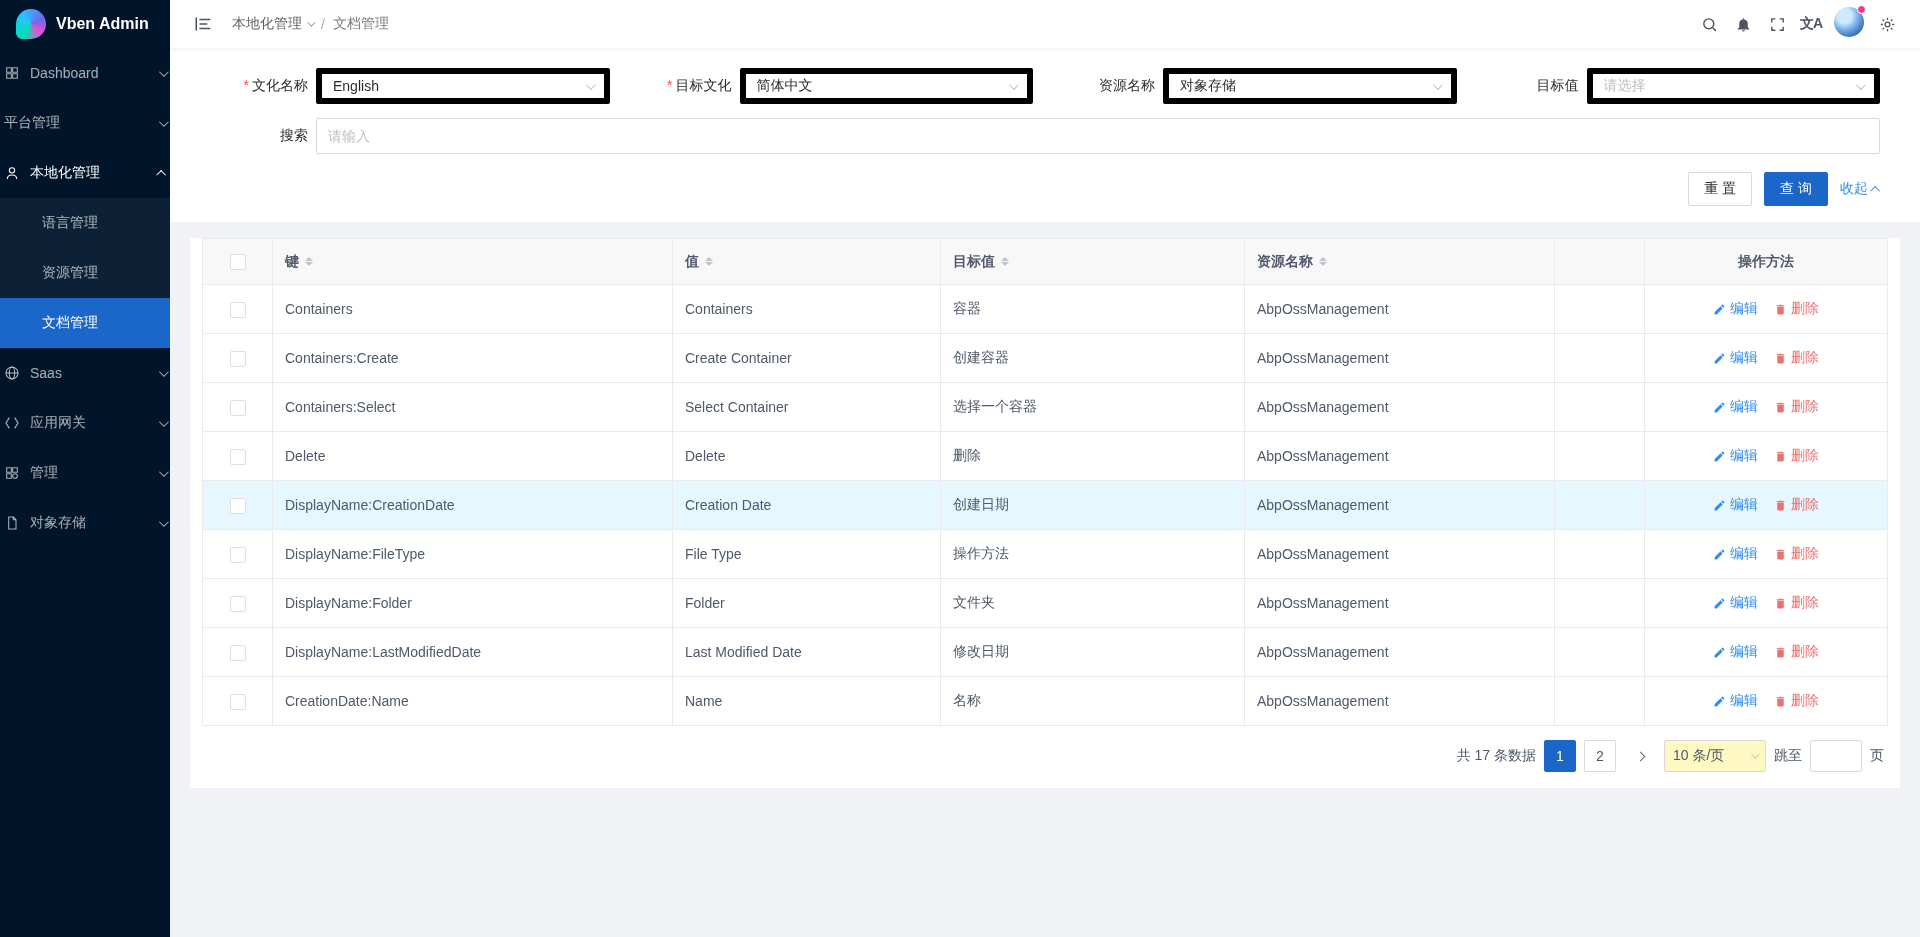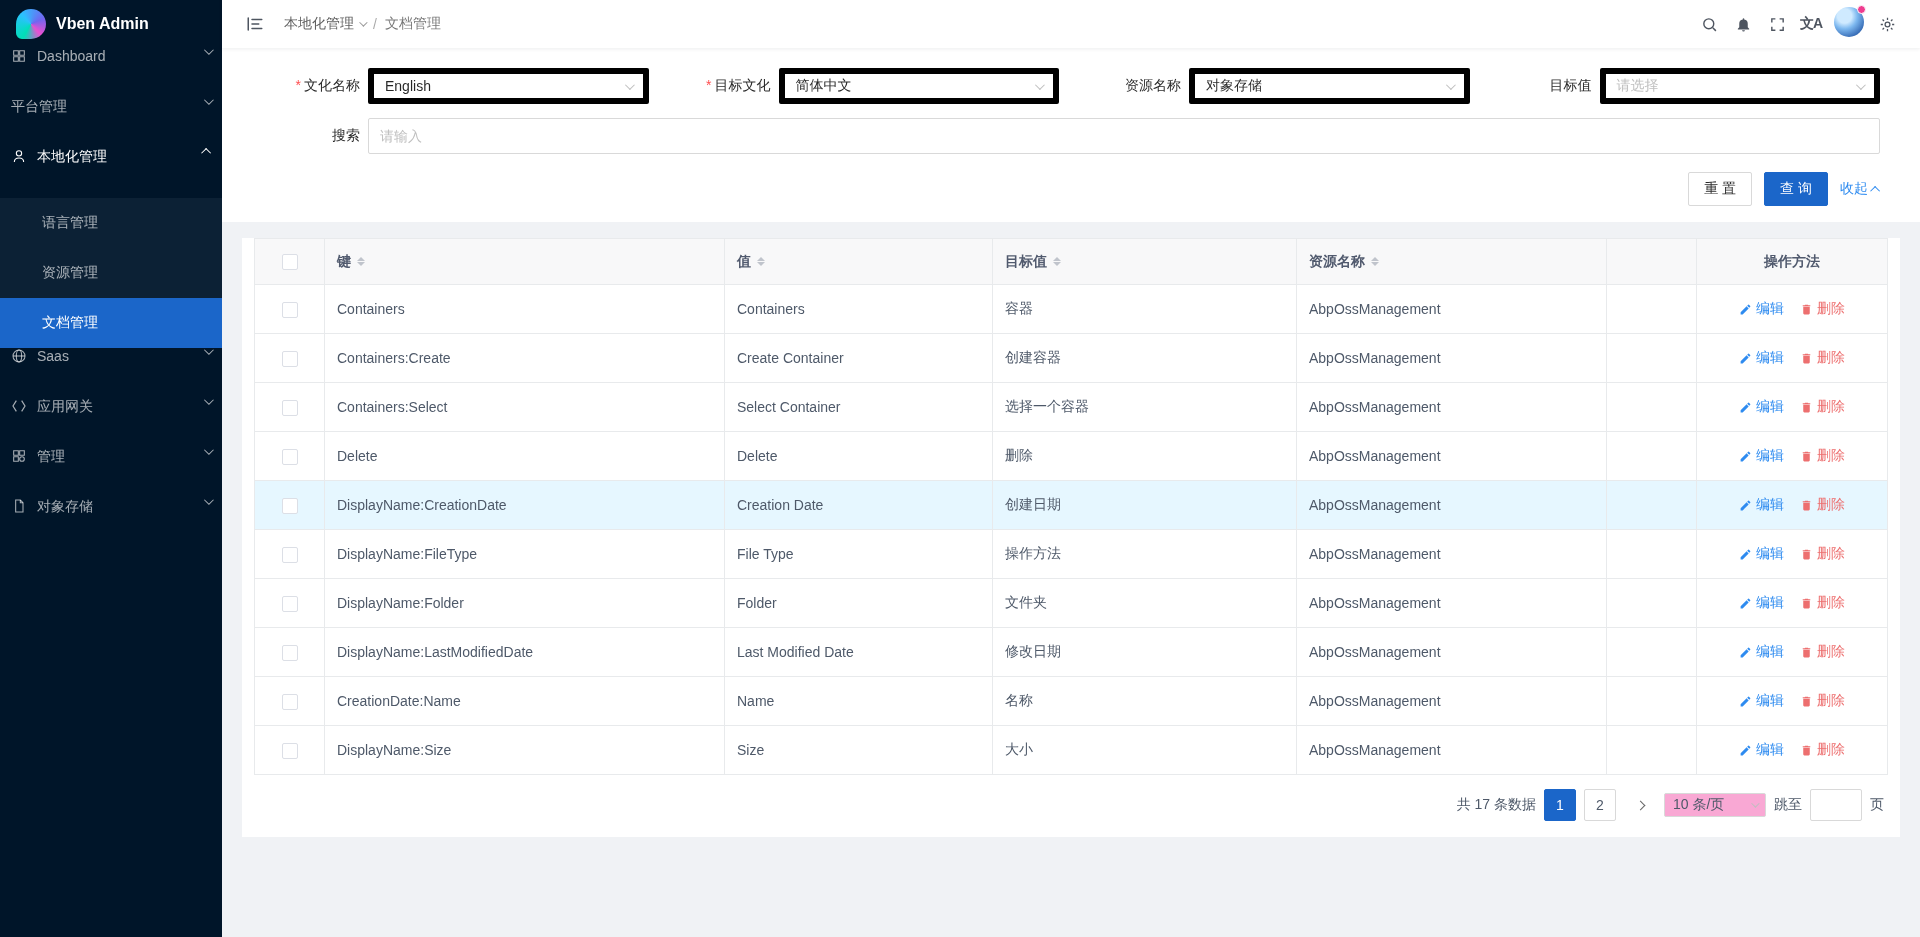--- a/index.html
+++ b/index.html
@@ -1,26 +1,26 @@
 <!DOCTYPE html>
 <html><head>
 <meta charset="utf-8">
 <style>
   * { margin:0; padding:0; box-sizing:border-box; }
   html,body { width:1920px; height:937px; overflow:hidden; font-family:"Liberation Sans","DejaVu Sans",sans-serif; font-size:14px; color:#333; background:#f0f2f5; }
   .app { display:flex; width:1920px; height:937px; }
 
   
-  .sidebar { width:222px; flex-shrink:0; background:#001529; display:flex; flex-direction:column; }
+  .sidebar { width:170px; flex-shrink:0; background:#001529; display:flex; flex-direction:column; }
   .logo-row { height:48px; display:flex; align-items:center; gap:10px; padding:0 16px; cursor:pointer; }
   .logo-mark { width:30px; height:30px; border-radius:50% 50% 50% 6px;
     background:conic-gradient(from 210deg,#00dfb7,#2cc1ff 30%,#7166f0 60%,#e950d1 80%,#00dfb7); }
   .logo-text { color:#fff; font-size:16px; font-weight:bold; white-space:nowrap; }
   .menu { flex:1; }
-  .menu-item { height:50px; display:flex; align-items:flex-start; padding:0 11px; color:rgba(255,255,255,.65); cursor:pointer; }
+  .menu-item { height:50px; display:flex; align-items:center; padding:0 4px; color:rgba(255,255,255,.65); cursor:pointer; }
   .menu-item .mi-icon { width:16px; height:16px; margin-right:10px; display:inline-flex; }
   .menu-item .mi-label { flex:1; white-space:nowrap; }
   .menu-item.no-icon .mi-label { margin-left:0; }
   .menu-item.active-parent { color:#fff; }
   .chev { width:7px; height:7px; border-right:1.5px solid currentColor; border-bottom:1.5px solid currentColor; display:inline-block; }
   .chev.down { transform:rotate(45deg) translateY(-2px); }
   .chev.up { transform:rotate(-135deg) translateY(-2px); }
   .submenu { background:#0c2135; }
   .sub-item { height:50px; display:flex; align-items:center; padding:0 16px 0 42px; color:rgba(255,255,255,.65); cursor:pointer; }
   .sub-item.active { background:#1b66c9; color:#fff; }
@@ -87,21 +87,21 @@
   a.row-link { display:inline-flex; align-items:center; gap:4px; cursor:pointer; text-decoration:none; }
   a.row-link.edit { color:#2e8bf0; }
   a.row-link.del { color:#ed6f6f; }
 
   
   .pagination { display:flex; align-items:center; justify-content:flex-end; gap:8px; padding:14px 16px 16px; color:#4e5969; }
   .pg-btn { min-width:32px; height:32px; border:1px solid #d9d9d9; border-radius:2px; background:#fff; display:inline-flex; align-items:center; justify-content:center; cursor:pointer; font-family:inherit; font-size:14px; color:#4e5969; }
   .pg-btn.active { background:#1b66c9; border-color:#1b66c9; color:#fff; }
   .pg-next { border:none; background:transparent; color:#666; }
   .pg-next .chev { transform:rotate(-45deg); }
-  .pg-size { width:102px; height:24px; border:1px solid #d9d9d9; border-radius:2px; display:inline-flex; align-items:center; padding:0 8px; gap:6px; cursor:pointer; background:#f9a8d4; }
+  .pg-size { width:102px; height:32px; border:1px solid #d9d9d9; border-radius:2px; display:inline-flex; align-items:center; padding:0 8px; gap:6px; cursor:pointer; background:#fef9c3; }
   .pg-size .caret { margin-left:auto; width:6px; height:6px; border-right:1.2px solid #bfbfbf; border-bottom:1.2px solid #bfbfbf; transform:rotate(45deg) translateY(-2px); }
   .pg-jump-input { width:52px; height:32px; border:1px solid #d9d9d9; border-radius:2px; outline:none; padding:0 6px; font-family:inherit; }
   svg { display:block; }
 </style>
 </head>
 <body>
 
 <svg width="0" height="0" style="position:absolute">
   <symbol id="i-fold" viewBox="0 0 24 24">
       <path d="M3 4v16M8 6h13M8 12h9M8 18h13" stroke="currentColor" stroke-width="2" fill="none" stroke-linecap="round"></path>
@@ -599,44 +599,20 @@
                       </a>
                       <a class="row-link del">
                         <svg width="13" height="13">
                           <use href="#i-trash"></use>
                         </svg>
                         <span>删除</span>
                       </a>
                     </span>
                   </td>
               </tr>
-              <tr>
-                <td class="c-check"><span class="checkbox"></span></td>
-                <td>DisplayName:Size</td>
-                <td>Size</td>
-                <td>大小</td>
-                <td>AbpOssManagement</td>
-                <td></td>
-                <td class="c-actions">
-                    <span class="acts">
-                      <a class="row-link edit">
-                        <svg width="13" height="13">
-                          <use href="#i-pen"></use>
-                        </svg>
-                        <span>编辑</span>
-                      </a>
-                      <a class="row-link del">
-                        <svg width="13" height="13">
-                          <use href="#i-trash"></use>
-                        </svg>
-                        <span>删除</span>
-                      </a>
-                    </span>
-                  </td>
-              </tr>
             </tbody>
           </table>
         </div>
 
         <div class="pagination">
           <span>共 17 条数据</span>
           <button class="pg-btn active">1</button>
           <button class="pg-btn">2</button>
           <button class="pg-btn pg-next">
               <span class="chev" style="transform:rotate(-45deg)"></span>

